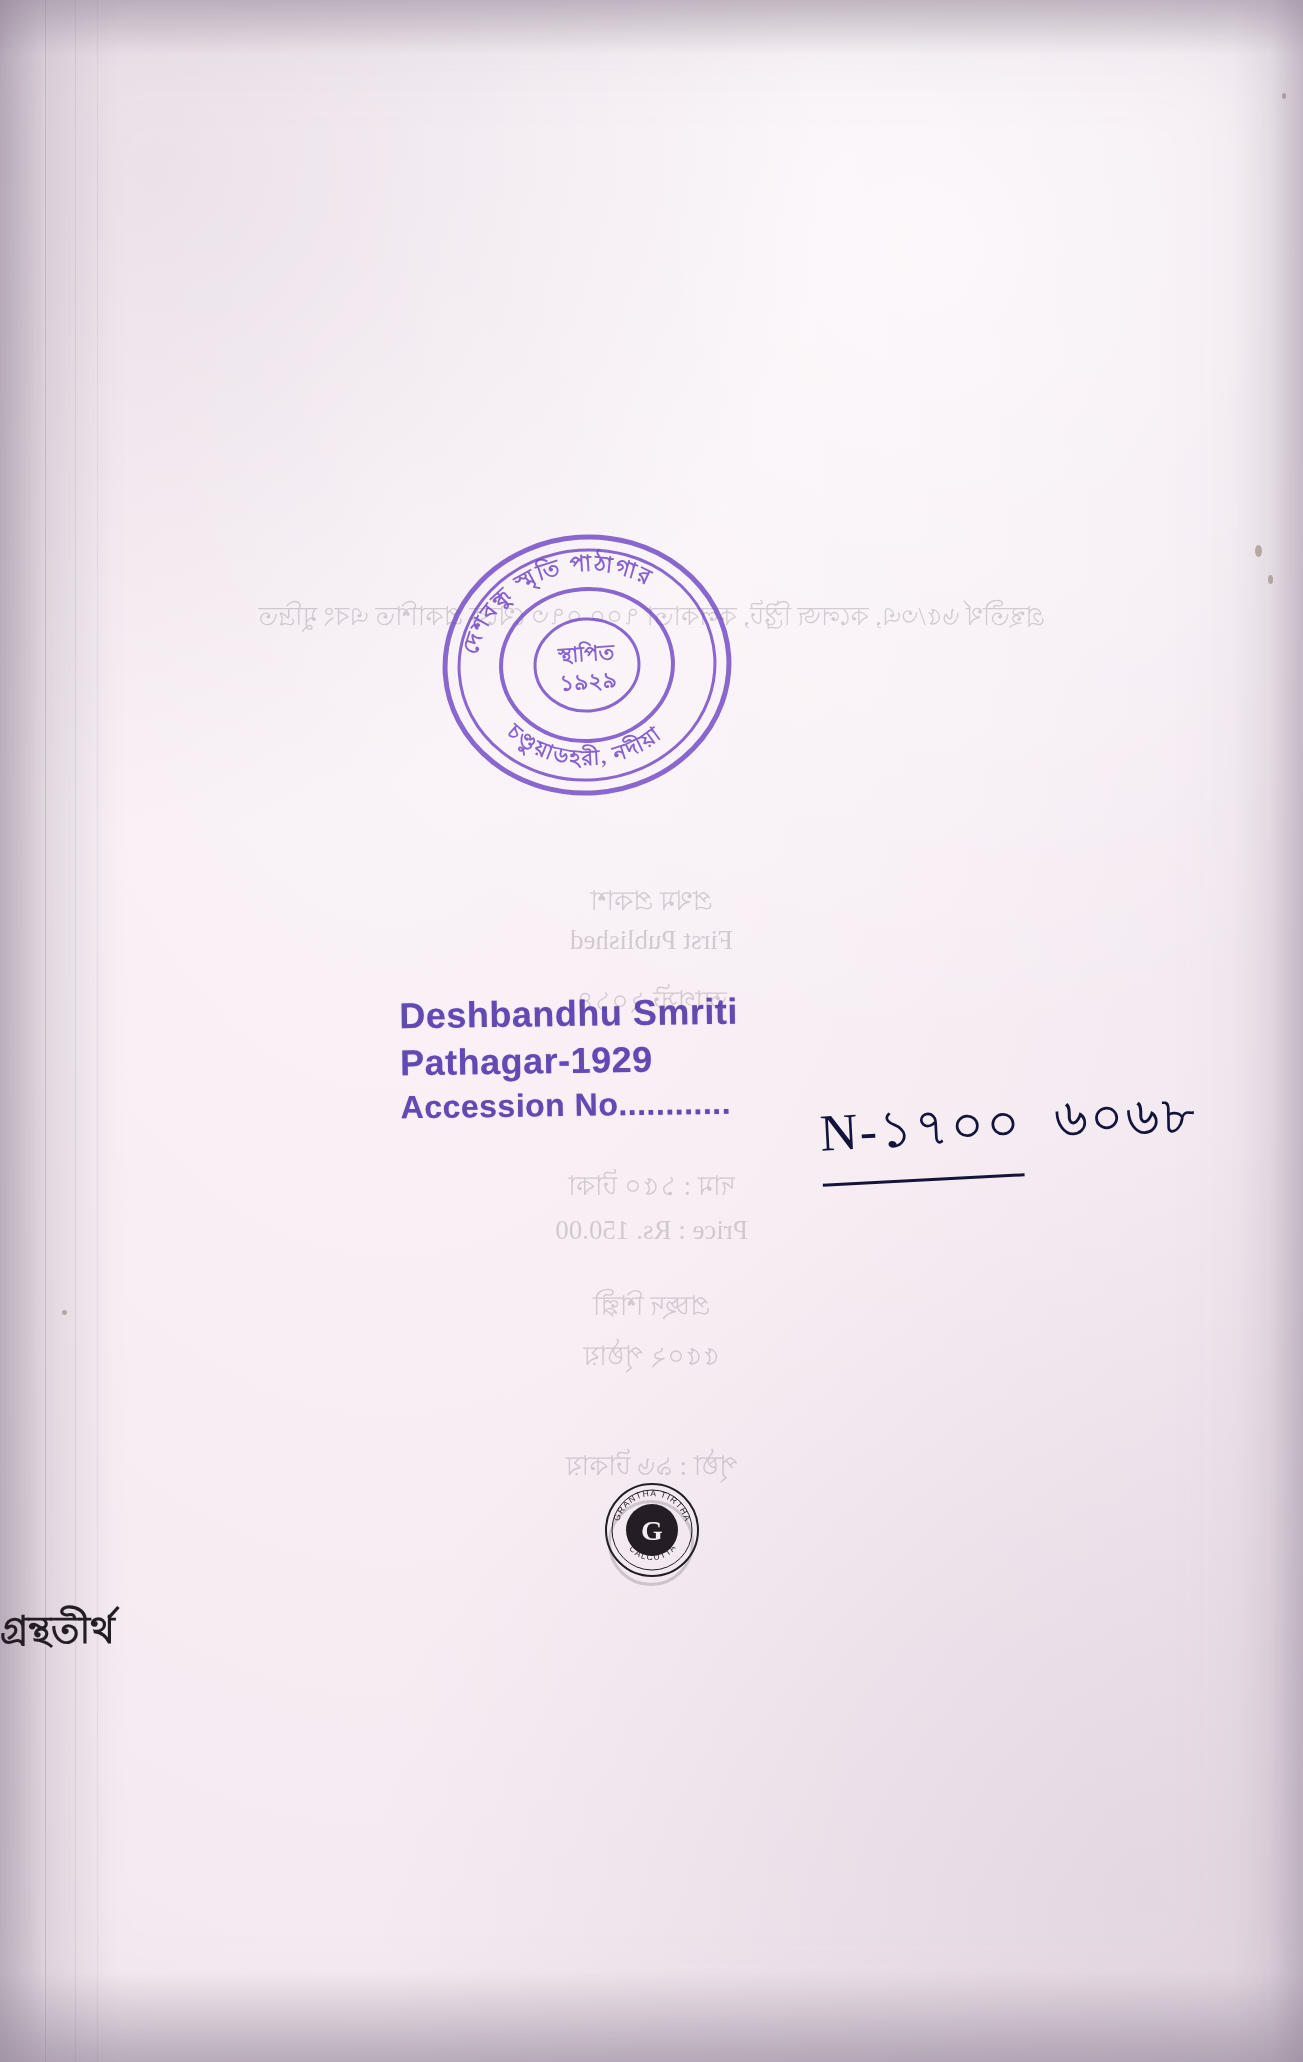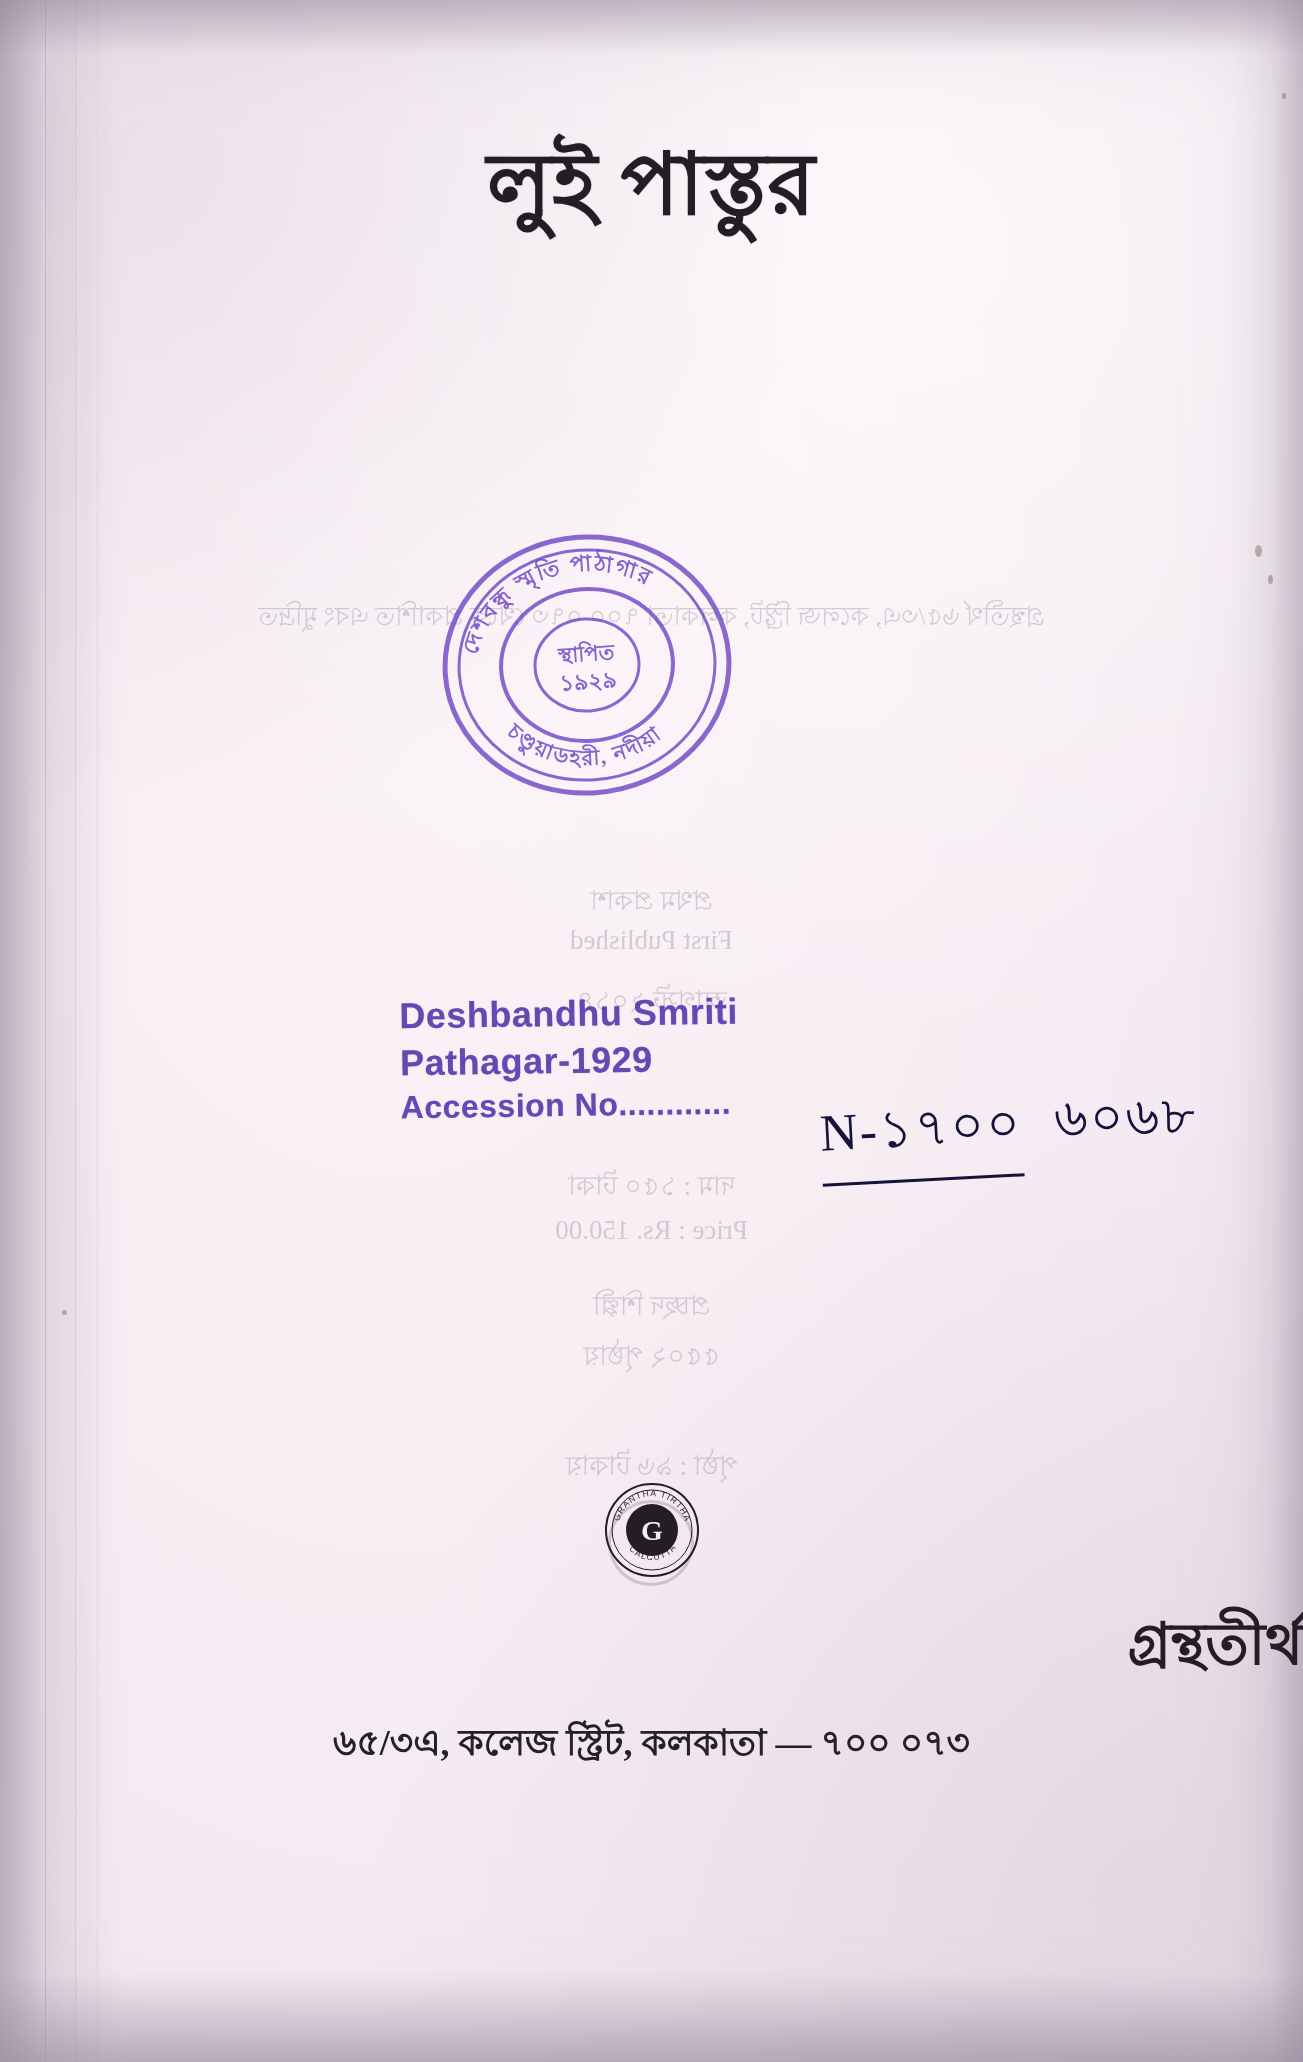--- a/index.html
+++ b/index.html
@@ -118,23 +118,23 @@
     top: 1480px;
     left: 50%;
     transform: translateX(-50%);
     width: 100px;
     height: 100px;
   }
   .publisher-name {
     position: absolute;
     top: 1600px;
     left: 0; right: 0;
-    text-align: right;
-    font-family: "Liberation Serif", serif;
-    font-size: 58px;
+    text-align: left;
+    font-family: "Liberation Serif", serif;
+    font-size: 38px;
     font-weight: 700;
     color: #241d26;
   }
   .publisher-address {
     position: absolute;
     top: 1715px;
     left: 0; right: 0;
     text-align: center;
     font-family: "Liberation Serif", serif;
     font-size: 36px;
@@ -250,41 +250,39 @@
     <div class="st-line" style="top:980px;">আগস্ট ২০১৪</div>
     <div class="st-line" style="top:1165px;">দাম : ১৫০ টাকা</div>
     <div class="st-line" style="top:1215px;">Price : Rs. 150.00</div>
     <div class="st-line" style="top:1285px;">প্রচ্ছদ শিল্পী</div>
     <div class="st-line" style="top:1335px;">৫৫০২ পৃষ্ঠায়</div>
     <div class="st-line" style="top:1445px;">পৃষ্ঠা : ৯৬ টাকায়</div>
     <div class="st-mark"></div>
   </div>
 
   <div class="content">
-    <div class="title">লুই পাস্তুর</div>
 
     <div class="publisher-mark">
       <svg width="100" height="100" viewBox="0 0 100 100">
         <circle cx="50" cy="50" r="46" fill="none" stroke="#241d26" stroke-width="2"></circle>
         <circle cx="50" cy="50" r="40" fill="none" stroke="#241d26" stroke-width="1"></circle>
         <circle cx="50" cy="50" r="26" fill="#241d26"></circle>
         <text x="50" y="60" text-anchor="middle" font-family="Liberation Serif, serif" font-size="28" font-weight="bold" fill="#f4ecf2">G</text>
         <path id="arcTop" d="M 50 50 m -34,0 a 34,34 0 0 1 68,0" fill="none"></path>
         <text font-family="Liberation Sans, sans-serif" font-size="8.5" fill="#241d26" letter-spacing="1.2">
           <textPath href="#arcTop" startOffset="8%">GRANTHA TIRTHA</textPath>
         </text>
         <path id="arcBot" d="M 50 50 m -30,0 a 30,30 0 0 0 60,0" fill="none"></path>
         <text font-family="Liberation Sans, sans-serif" font-size="8.5" fill="#241d26" letter-spacing="1.4">
           <textPath href="#arcBot" startOffset="22%">CALCUTTA</textPath>
         </text>
       </svg>
     </div>
 
     <div class="publisher-name">গ্রন্থতীর্থ</div>
-    <div class="publisher-address">৬৫/৩এ, কলেজ স্ট্রিট, কলকাতা — ৭০০ ০৭৩</div>
   </div>
 
   <div class="round-stamp">
     <svg width="320" height="290" viewBox="0 0 320 290">
       <g transform="translate(160,145) rotate(-4)" opacity="0.78" fill="none" stroke="#6b3fc4">
         <ellipse cx="0" cy="0" rx="142" ry="128" stroke-width="5"></ellipse>
         <ellipse cx="0" cy="0" rx="128" ry="115" stroke-width="3"></ellipse>
         <ellipse cx="0" cy="0" rx="86" ry="76" stroke-width="4"></ellipse>
         <ellipse cx="0" cy="0" rx="52" ry="46" stroke-width="3"></ellipse>
       </g>

